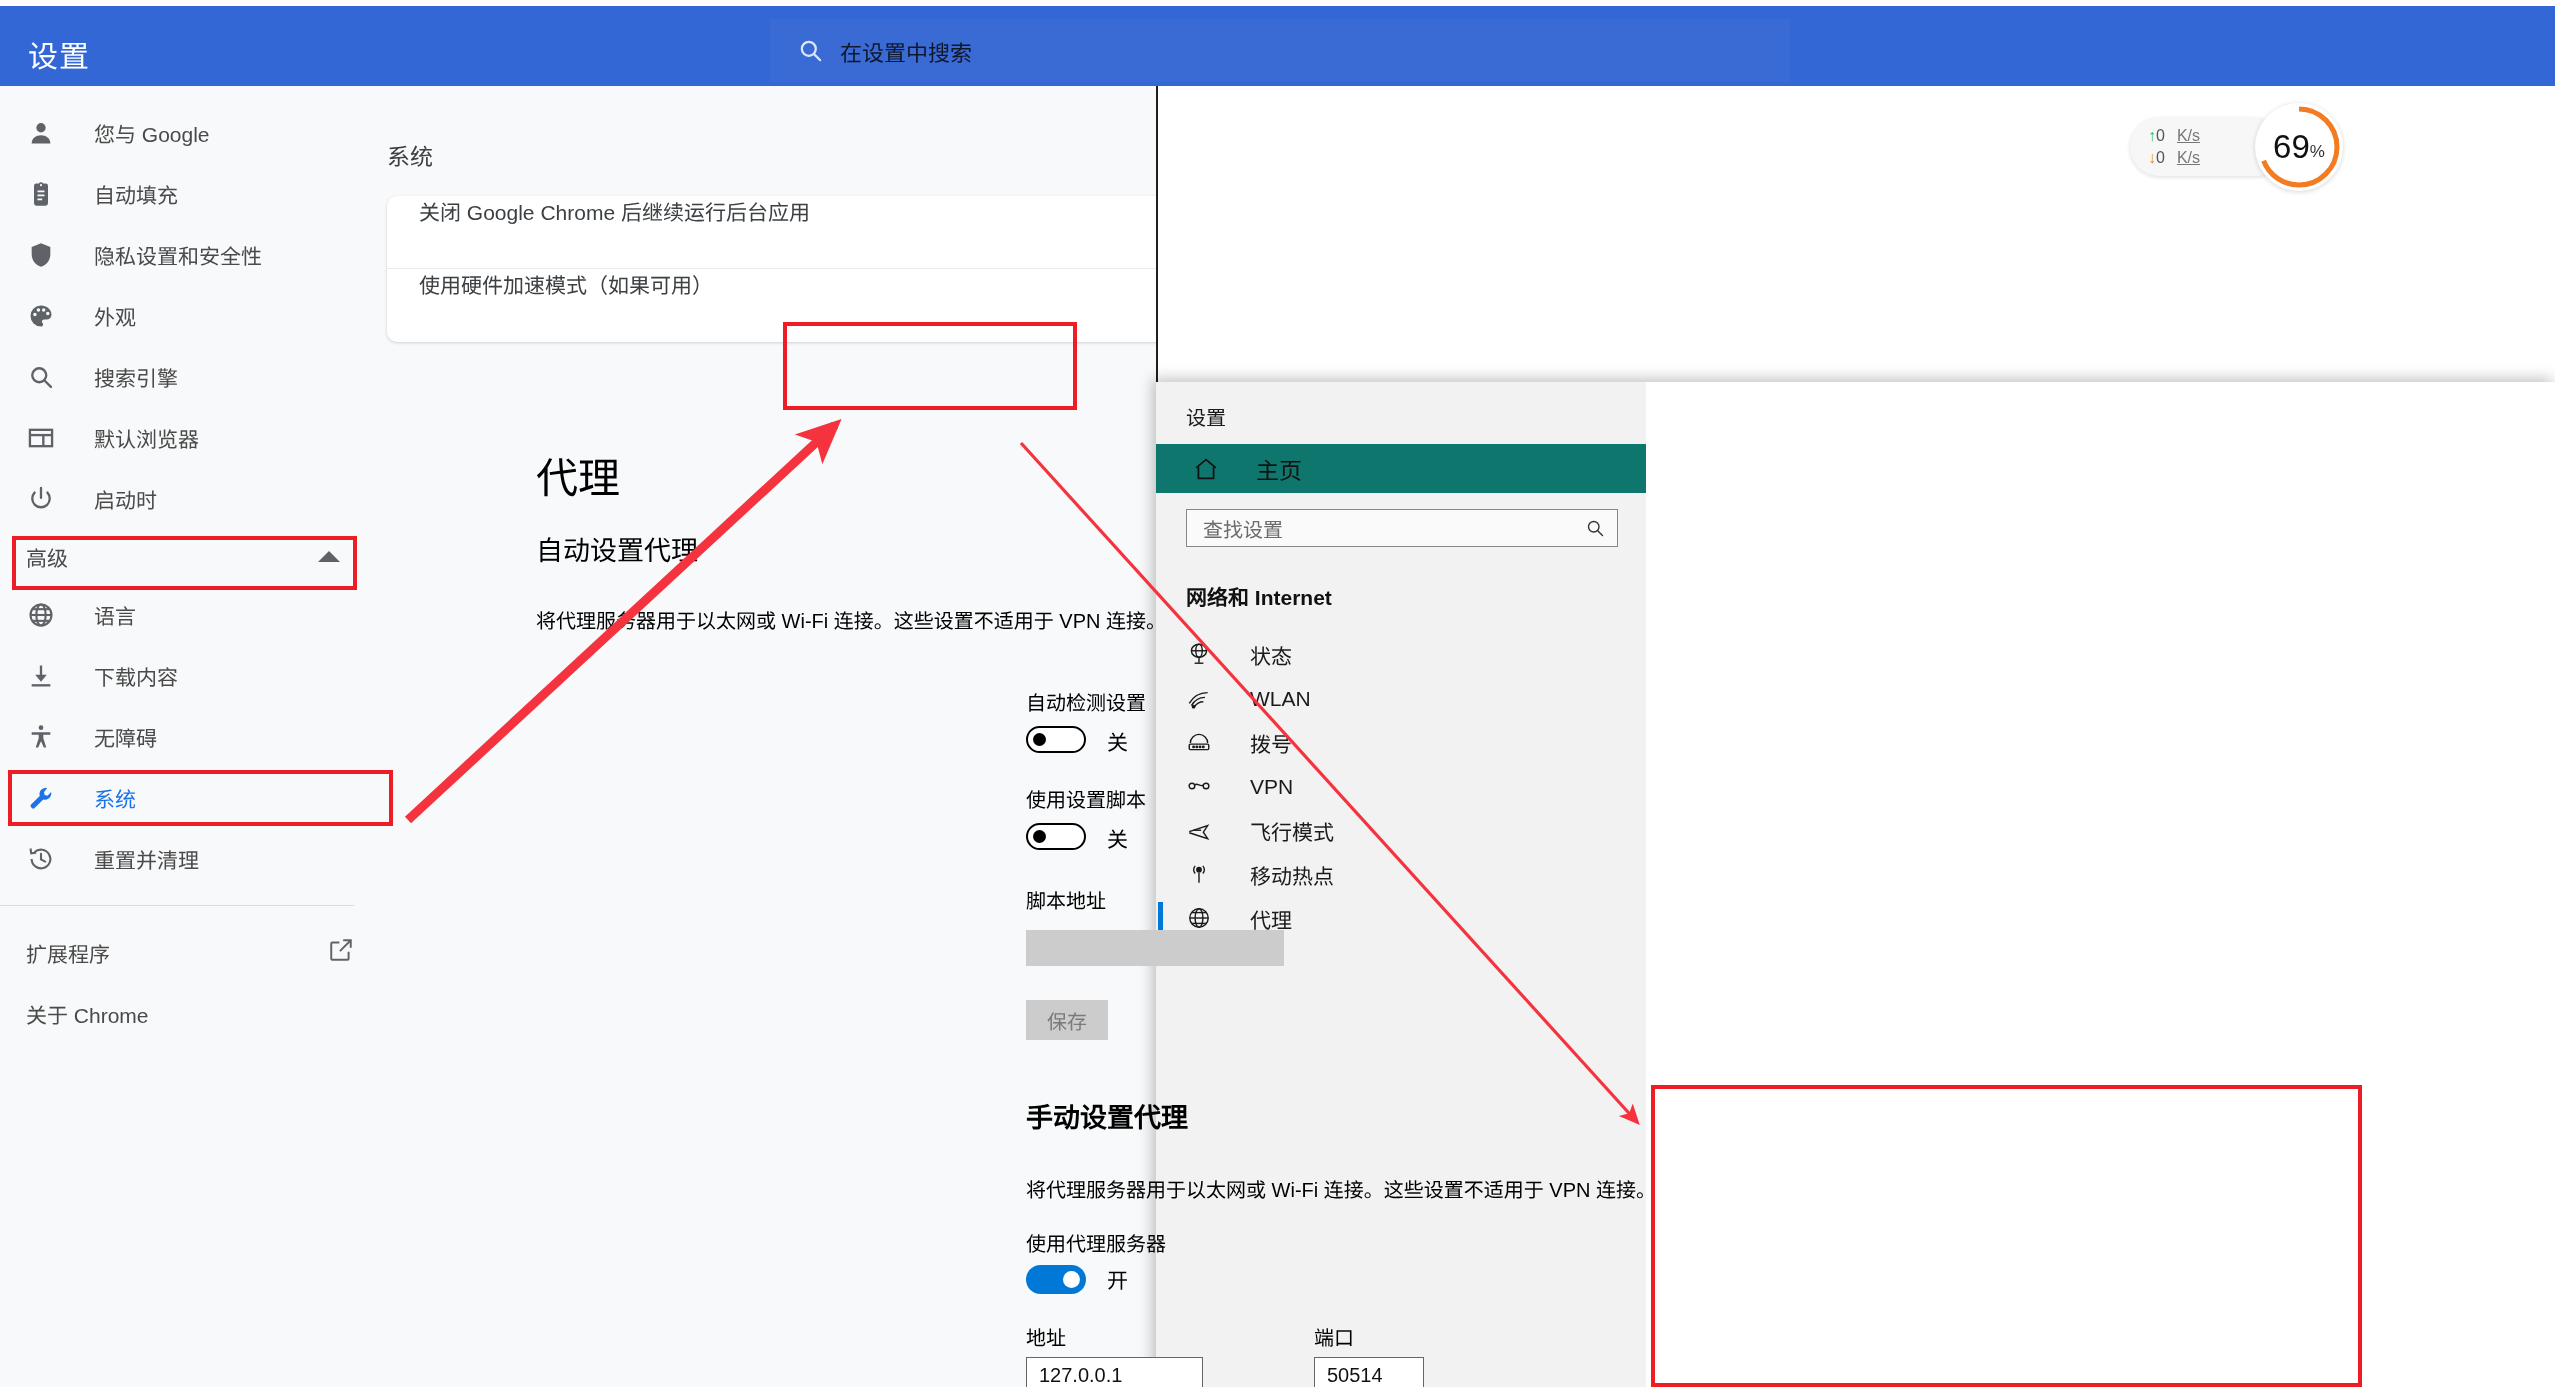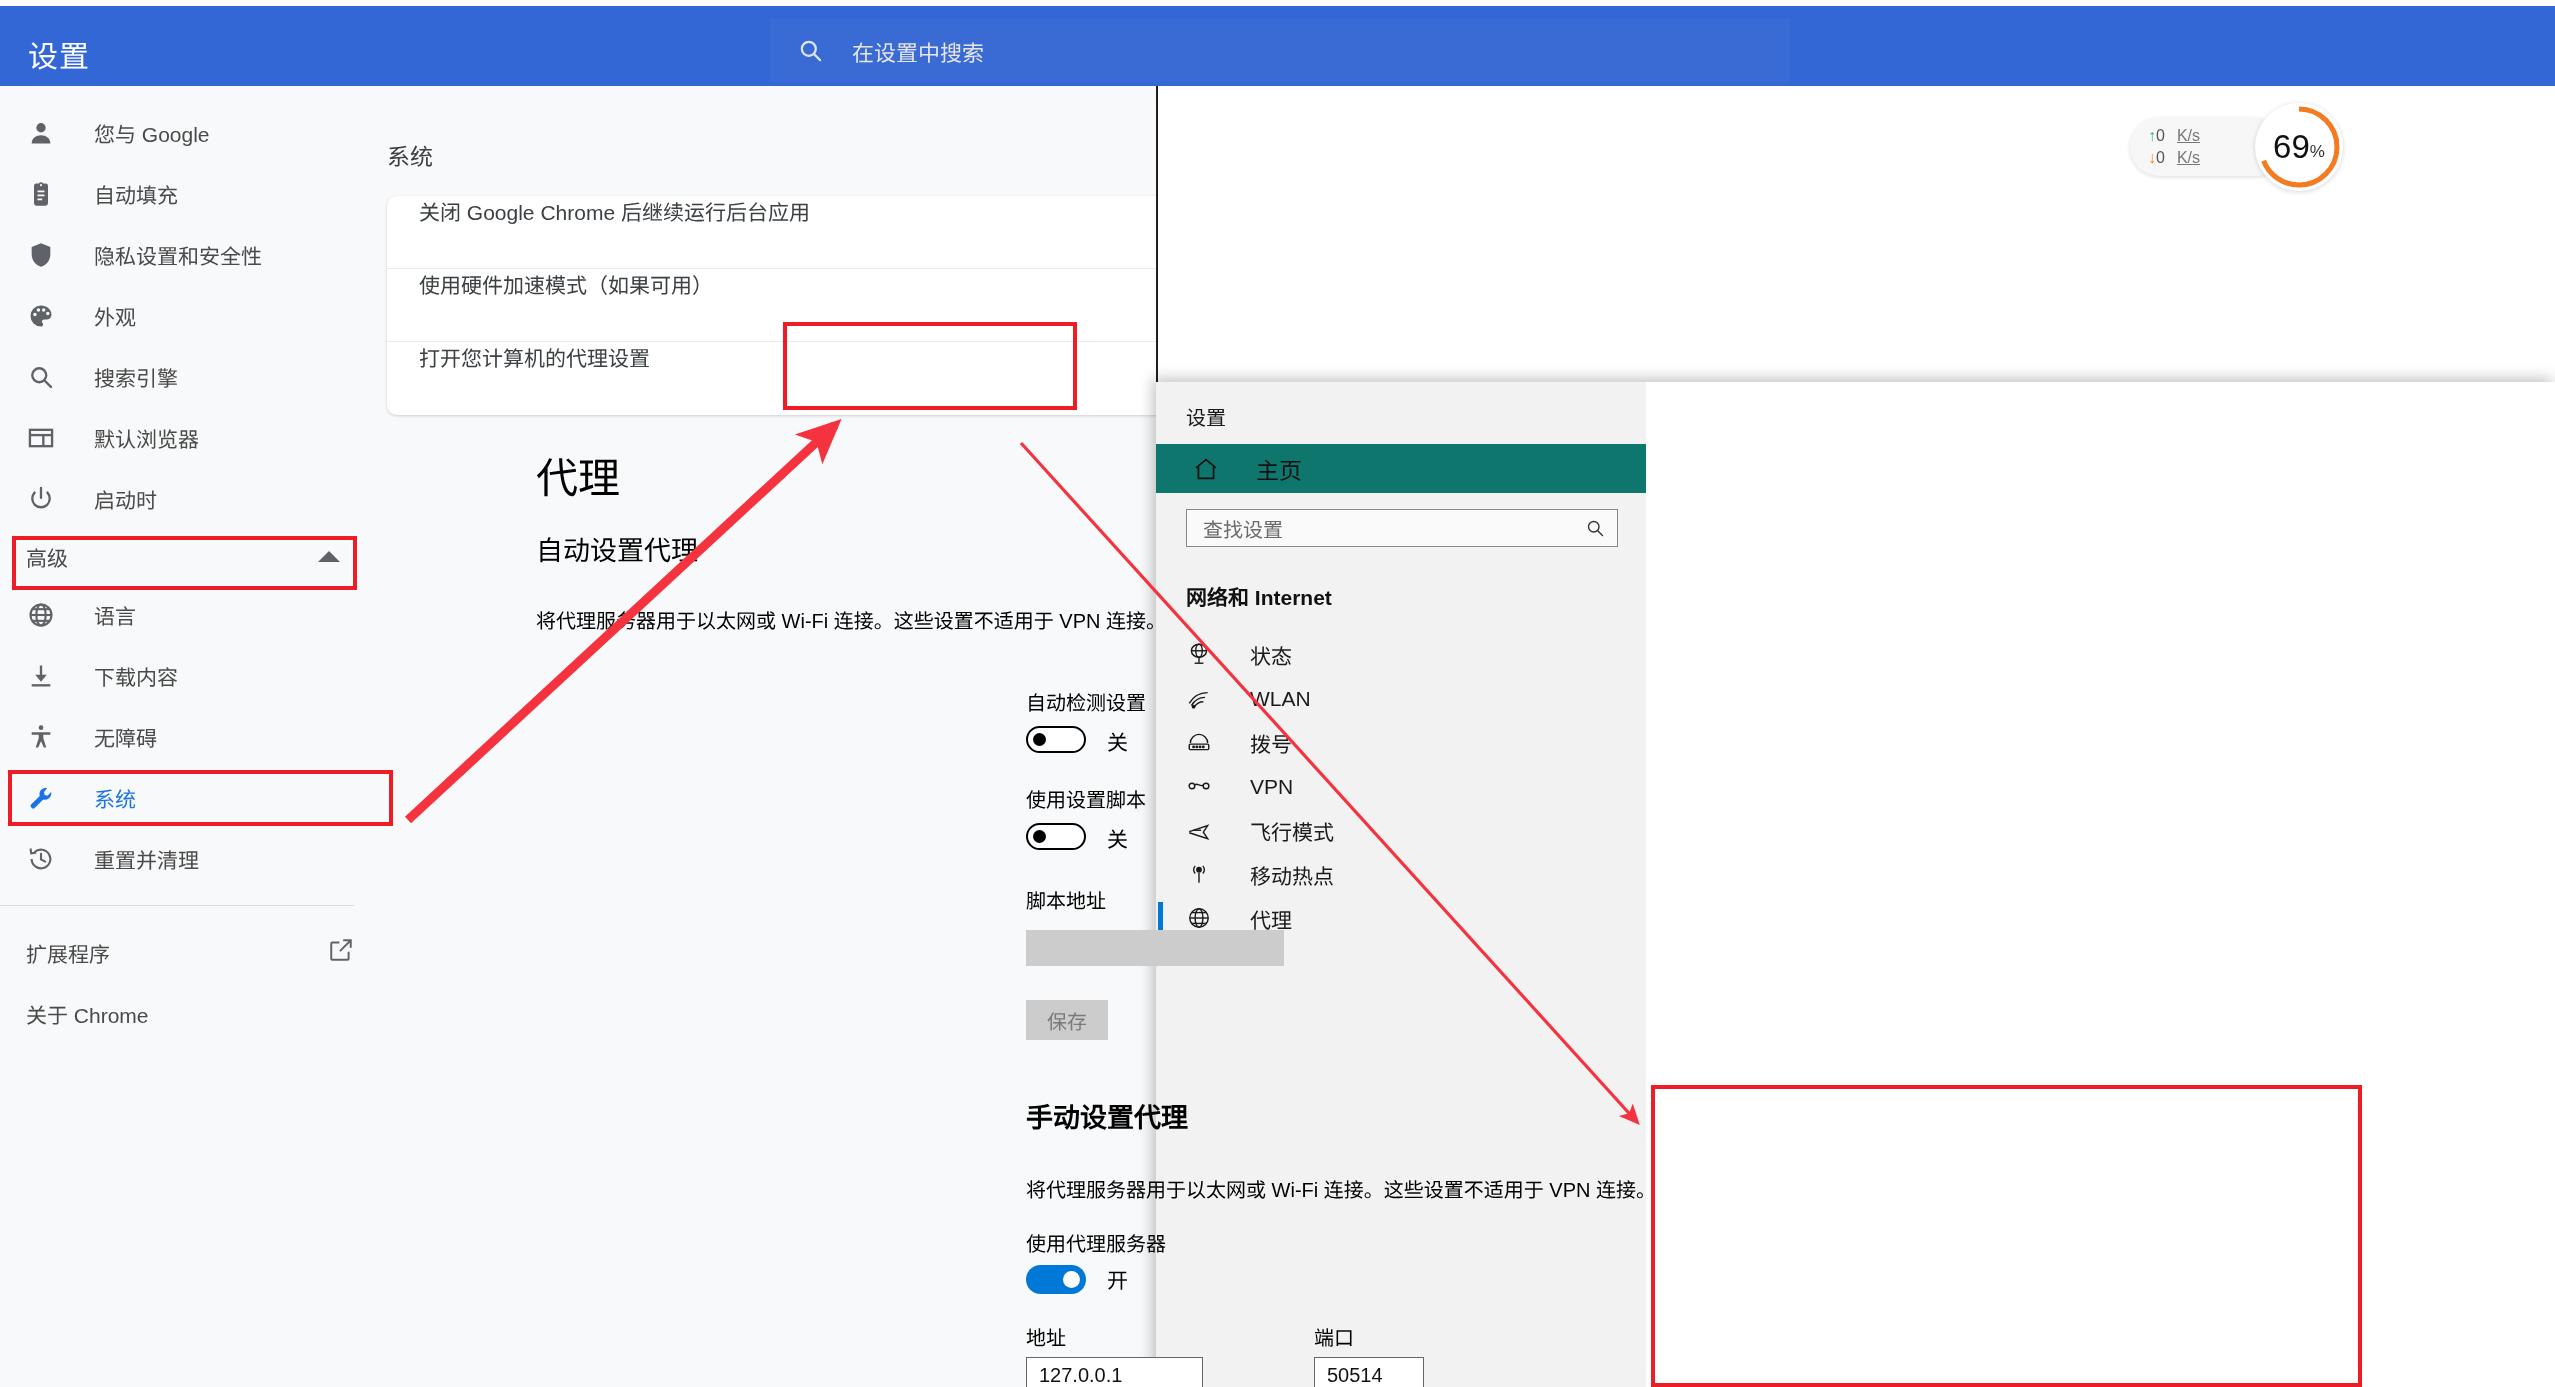--- a/index.html
+++ b/index.html
@@ -35,21 +35,21 @@
     position: absolute; left: 770px; top: 13px;
     width: 1020px; height: 63px;
     background: #3a6ad4;
     display: flex; align-items: center;
   }
   #chrome-search .s-ico {
     margin-left: 27px; width: 27px; height: 27px;
     flex: 0 0 auto;
   }
   #chrome-search .s-txt {
-    margin-left: 28px; font-size: 22px; color: #e5e5e5;
+    margin-left: 16px; font-size: 22px; color: #0f172a;
   }
 
   
   #chrome-sidebar {
     position: absolute; left: 0; top: 86px;
     width: 380px; height: 1301px;
     background: #f8f9fa;
   }
   .nav-item {
     height: 61px; display: flex; align-items: center;
@@ -379,24 +379,20 @@
 
     <div id="sys-heading">系统</div>
 
     <div id="sys-card">
       <div class="sys-row">
         <span>关闭 Google Chrome 后继续运行后台应用</span>
 
       </div>
       <div class="sys-row">
         <span>使用硬件加速模式（如果可用）</span>
-
-      </div>
-      <div class="sys-row">
-        <span>打开您计算机的代理设置</span>
 
       </div>
     </div>
   </div>
 
   <div id="chrome-toolbar">
     <div id="chrome-title">设置</div>
     <div id="chrome-search">
       <span class="s-ico">
         <svg viewBox="0 0 24 24" width="27" height="27" fill="none" stroke="#dce6fa" stroke-width="2">

